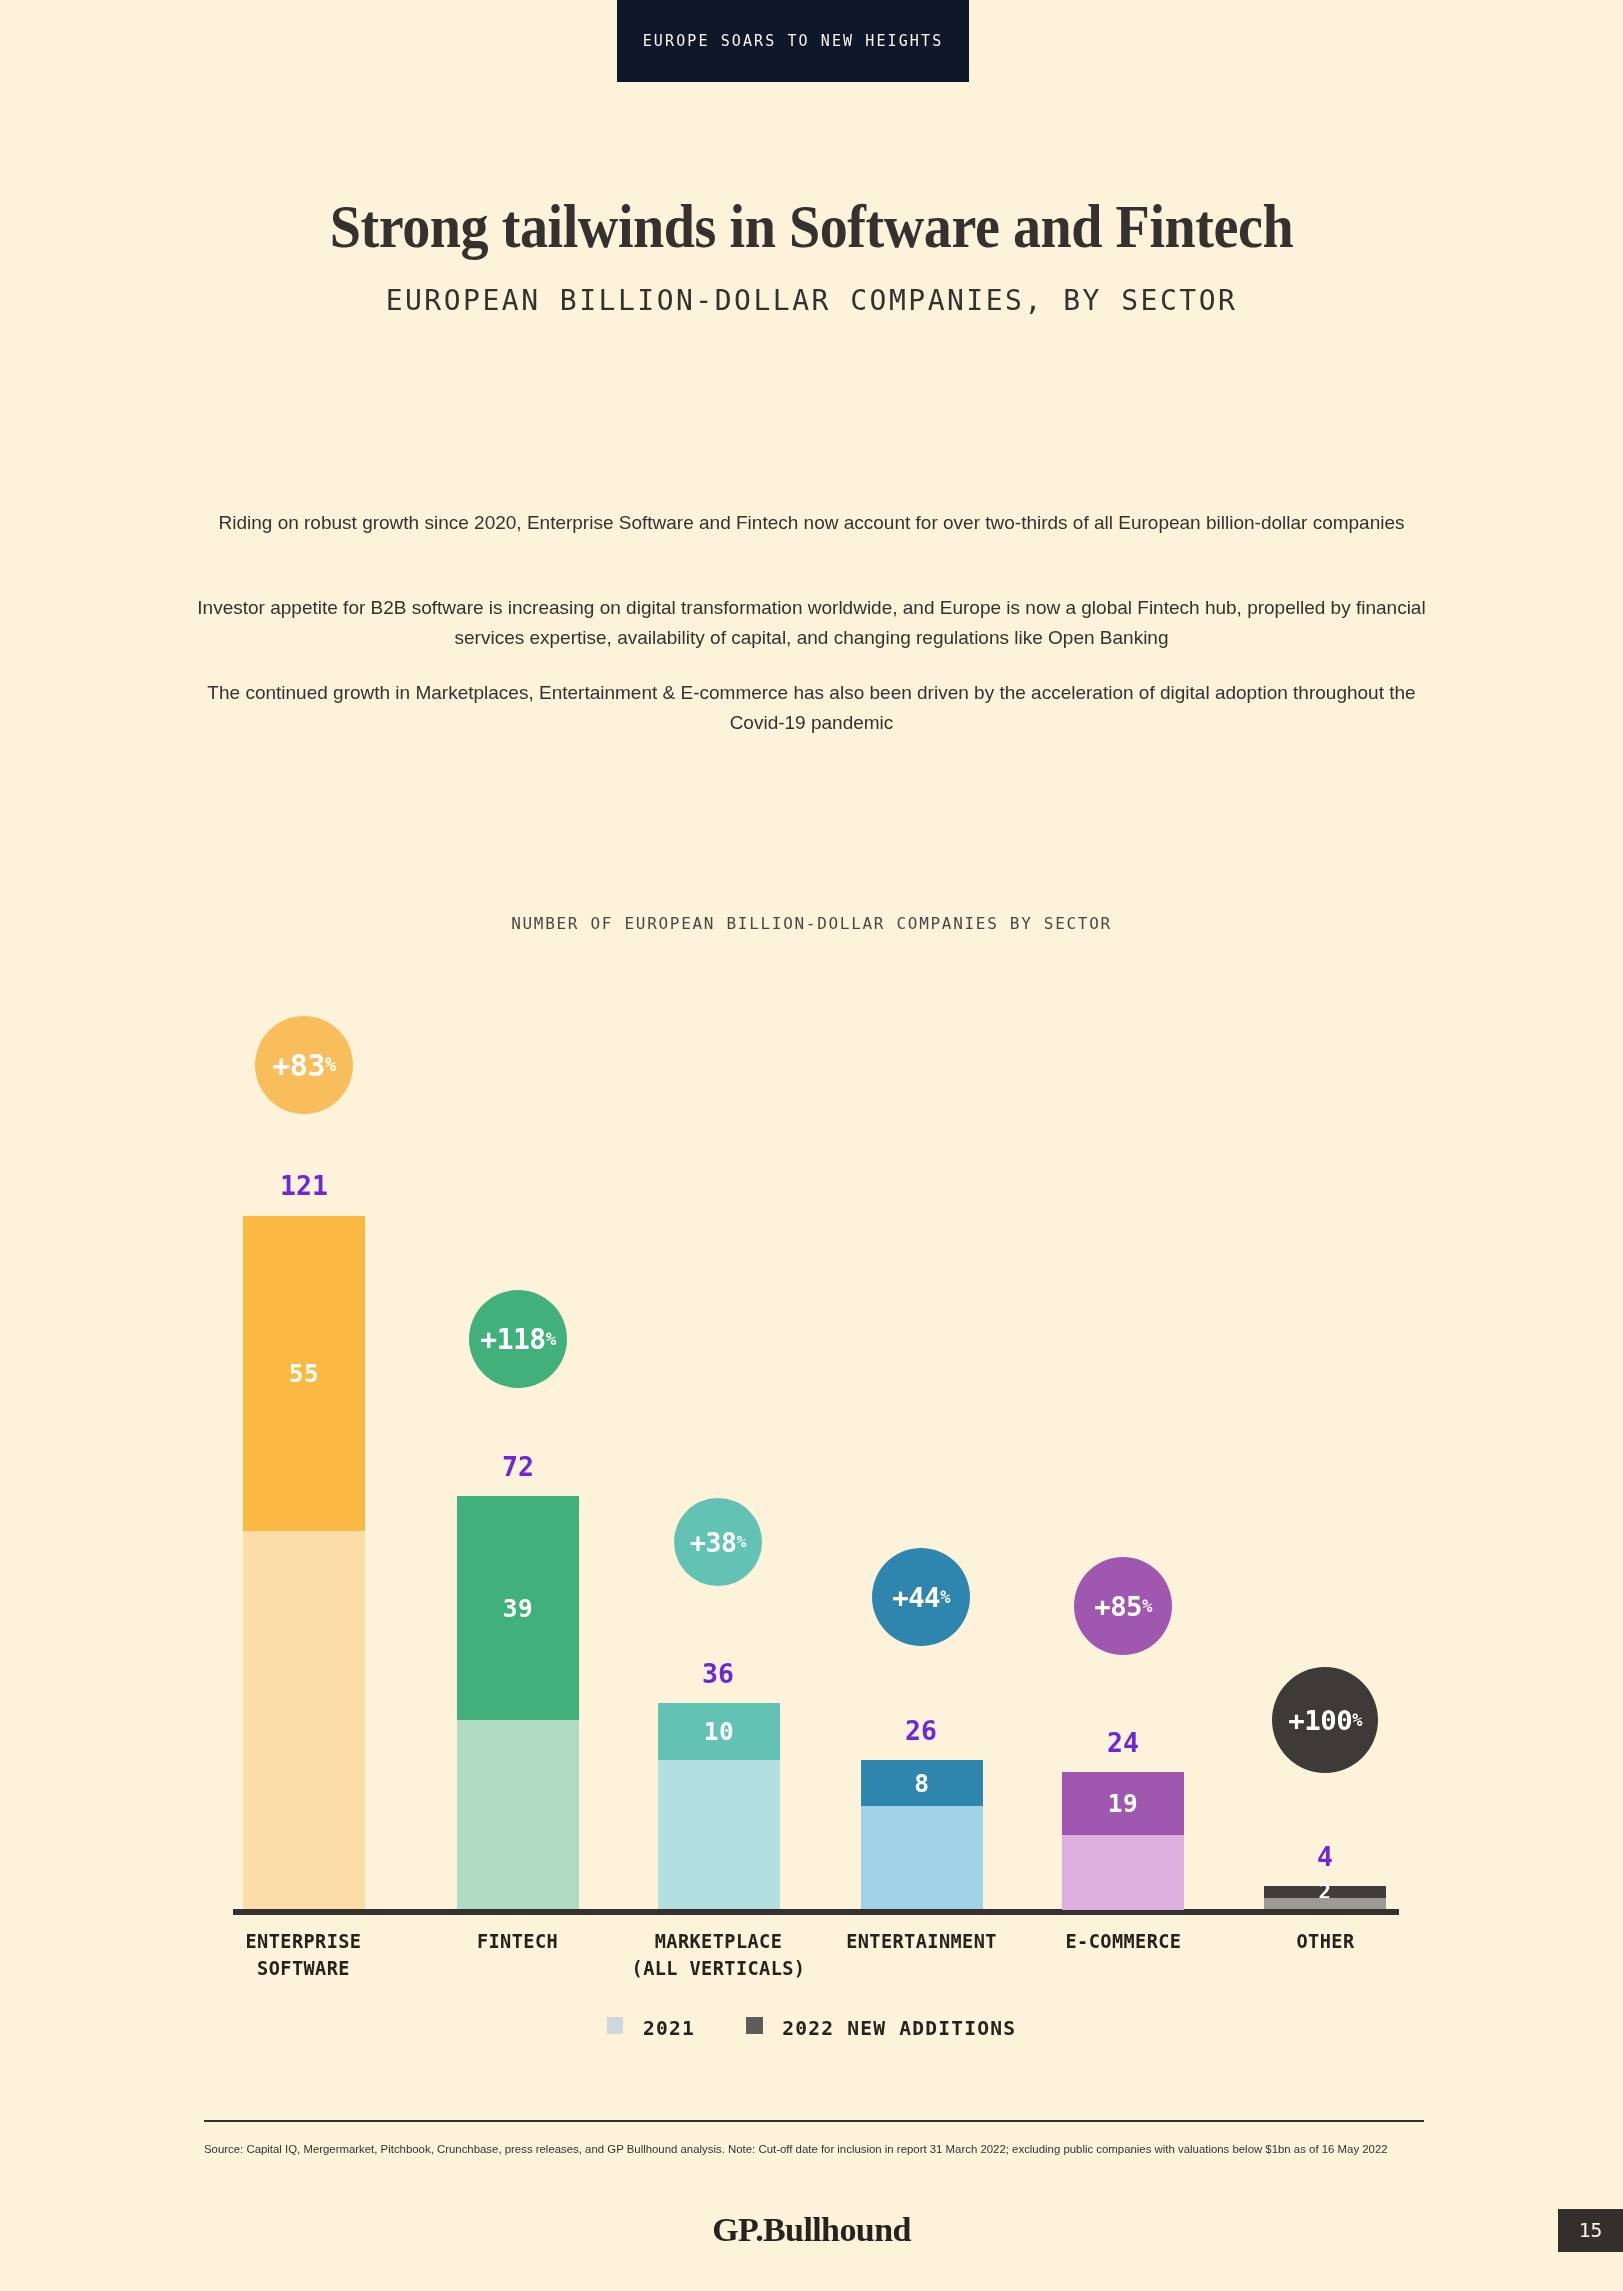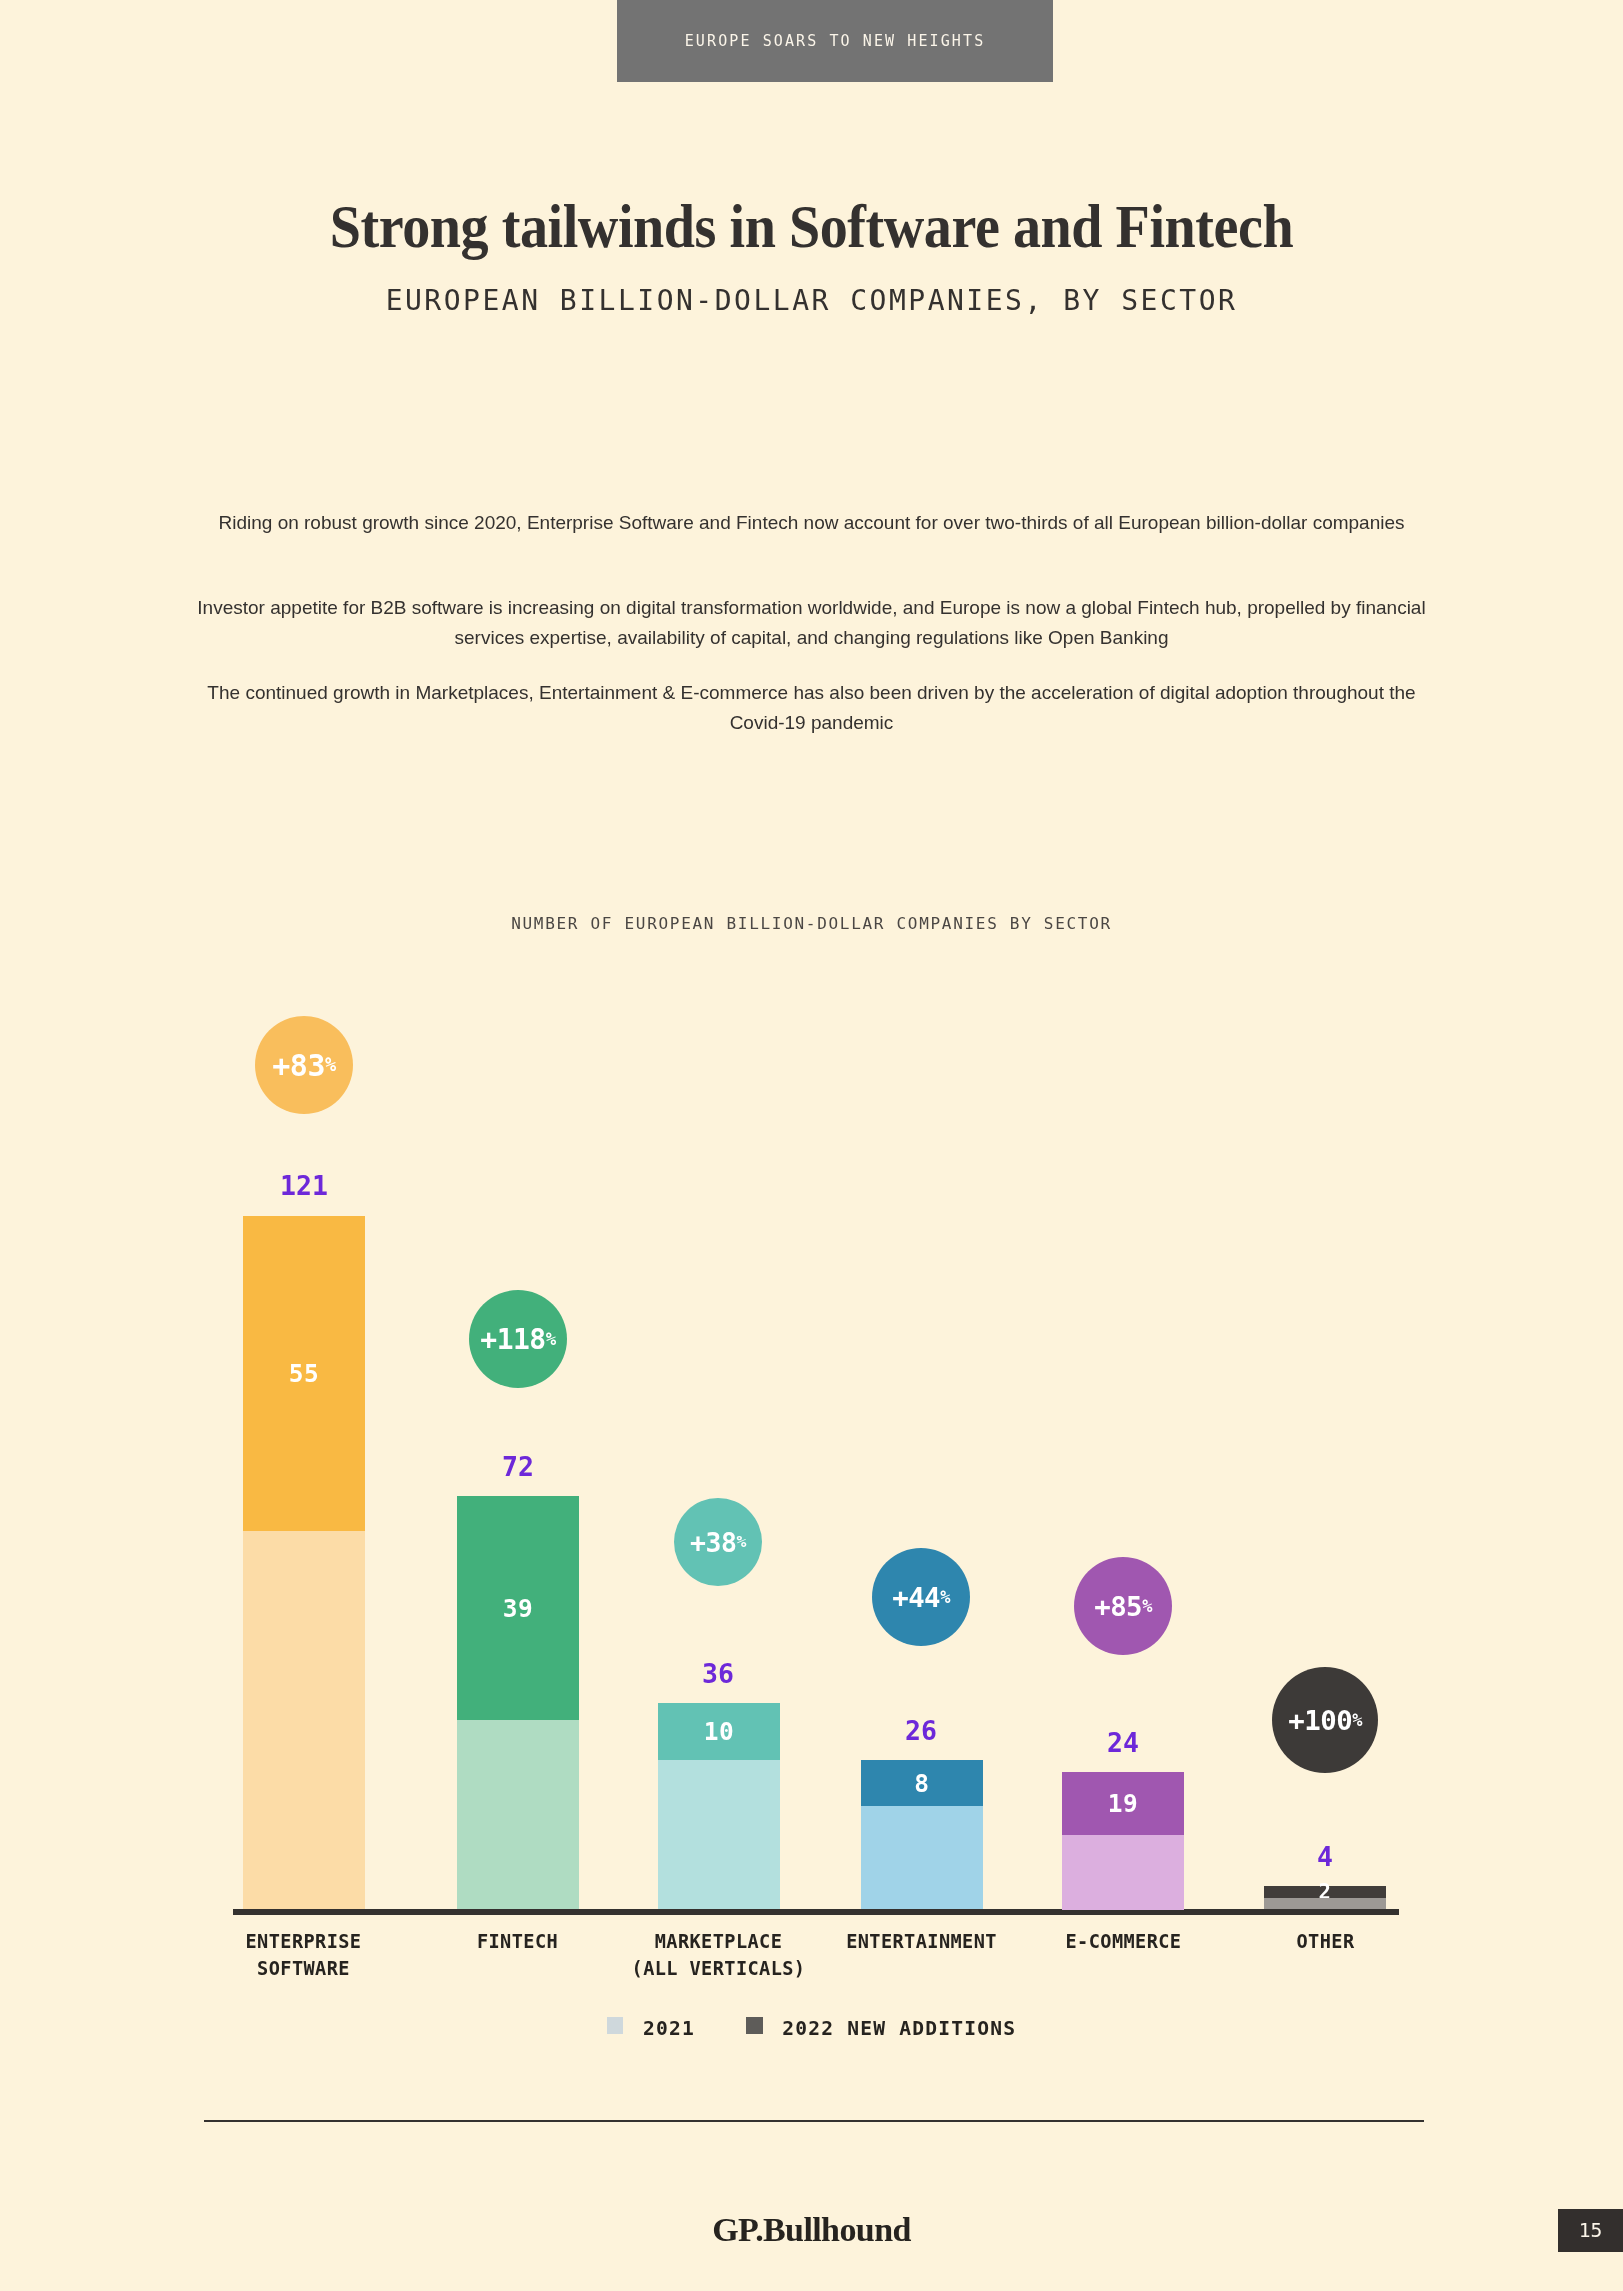--- a/index.html
+++ b/index.html
@@ -17,23 +17,23 @@
     width: 1623px;
     height: 2292px;
     background: #FDF3DB;
   }
 
   
   .header-banner {
     position: absolute;
     left: 617px;
     top: 0;
-    width: 436px;
+    width: 352px;
     height: 82px;
-    background: #737373;
+    background: #0f172a;
     display: flex;
     align-items: center;
     justify-content: center;
   }
   .header-banner-text {
     font-family: "DejaVu Sans Mono", monospace;
     font-size: 15px;
     letter-spacing: 2.1px;
     color: #FBF5E9;
     white-space: nowrap;
@@ -359,17 +359,18 @@
         <span class="legend-swatch" style="background: rgb(207, 216, 220);"></span>
         <span class="legend-text">2021</span>
       </div>
       <div class="legend-item">
         <span class="legend-swatch" style="background: rgb(94, 92, 89);"></span>
         <span class="legend-text">2022 NEW ADDITIONS</span>
       </div>
     </div>
 
   <div class="footer-rule"></div>
+  <div class="footer-source">Source: Capital IQ, Mergermarket, Pitchbook, Crunchbase, press releases, and GP Bullhound analysis. Note: Cut-off date for inclusion in report 31 March 2022; excluding public companies with valuations below $1bn as of 16 May 2022</div>
   <div class="logo">GP.Bullhound</div>
   <div class="page-badge">15</div>
 
 </div>
 
 
 </body></html>

